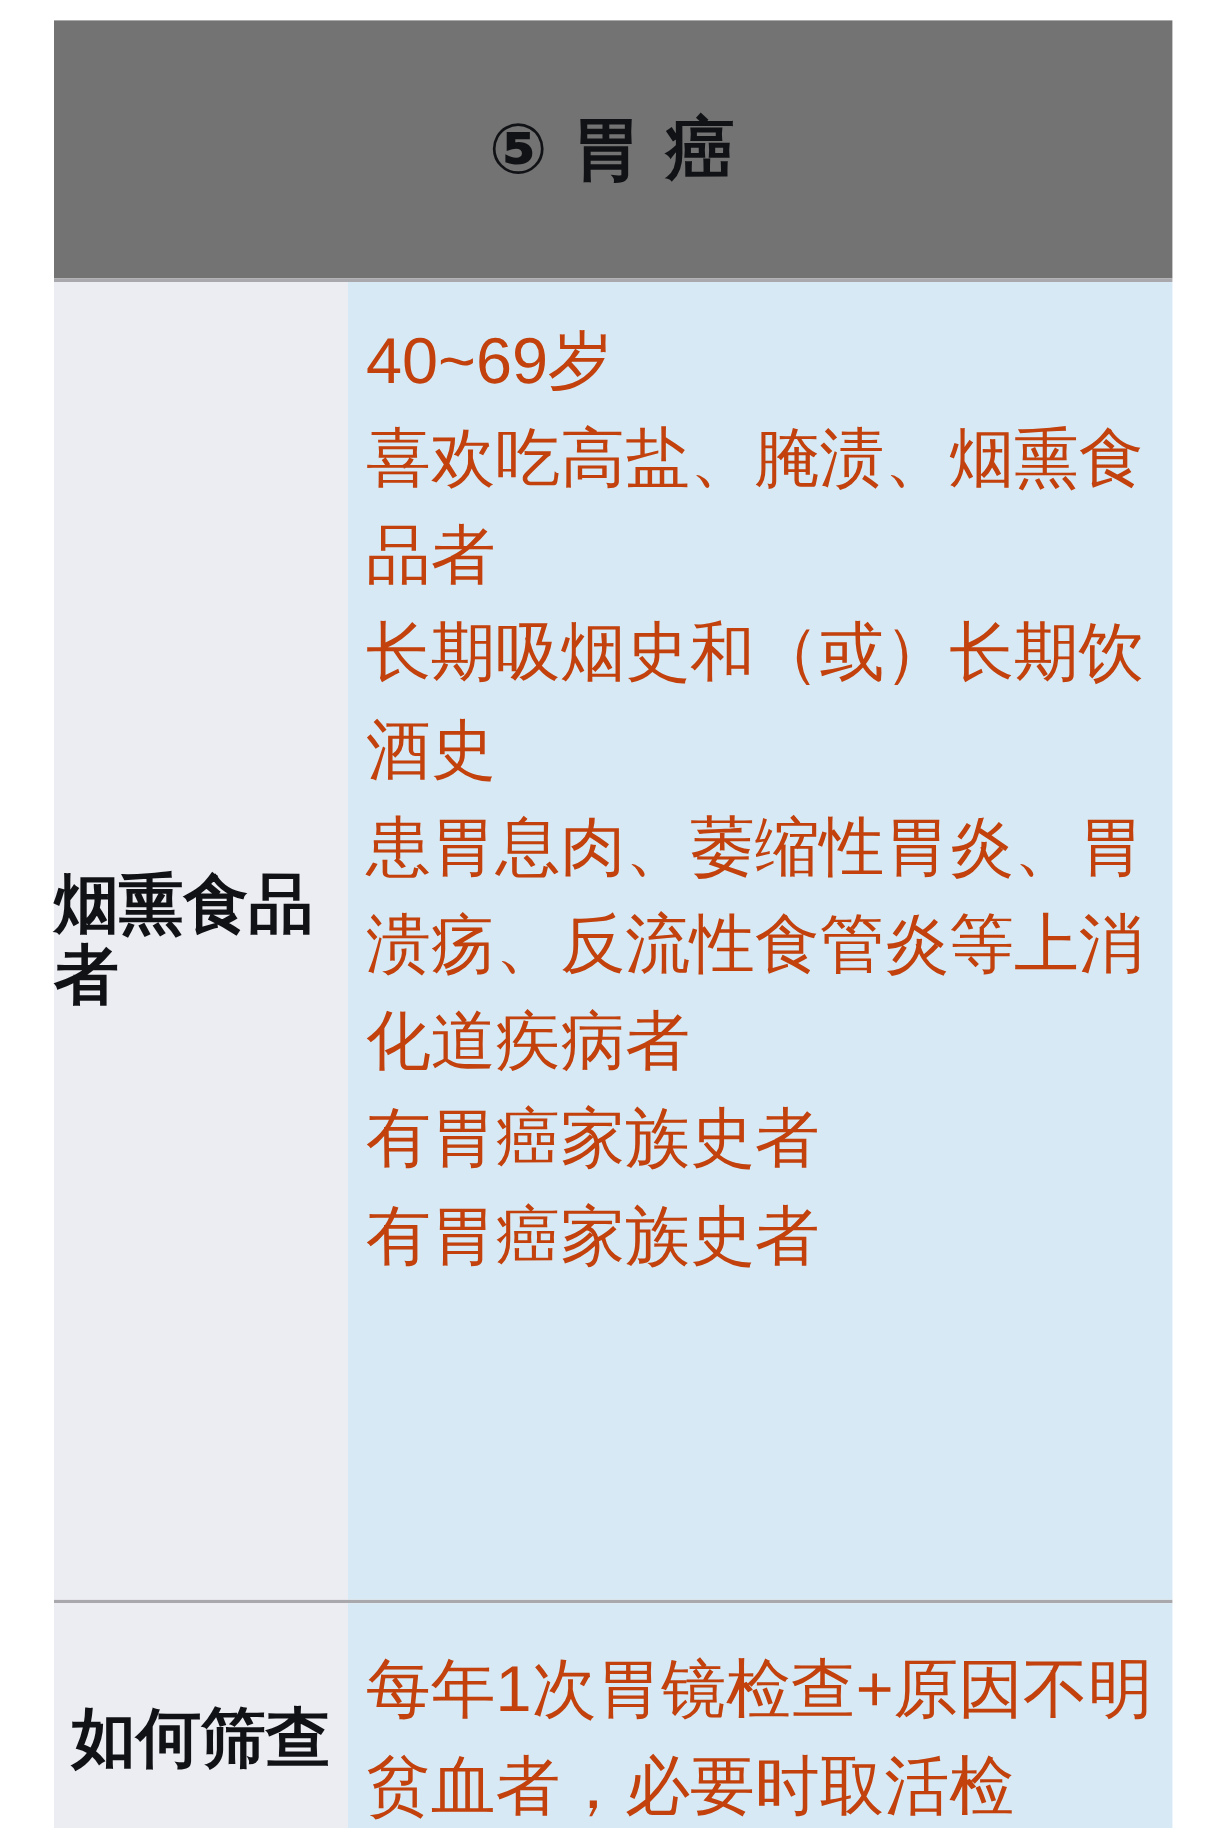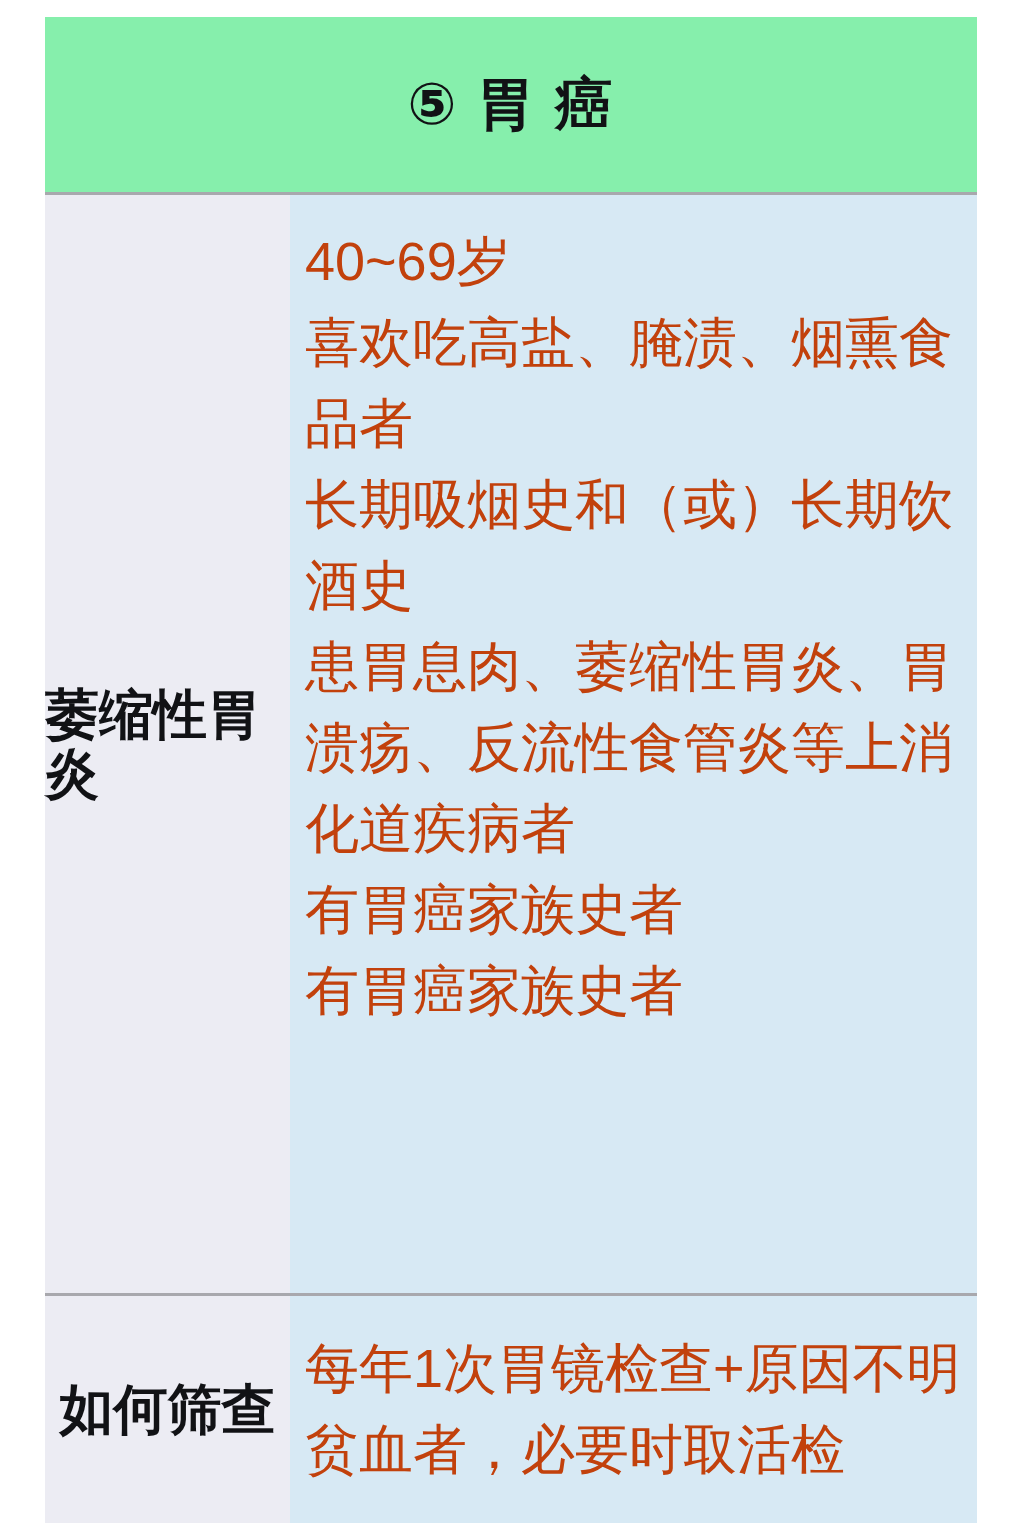--- a/index.html
+++ b/index.html
@@ -12,22 +12,22 @@
     font-family: "Liberation Sans", "DejaVu Sans", sans-serif;
     overflow: hidden;
   }
   .table {
     position: absolute;
     left: 45px;
     top: 17px;
     width: 932px;
   }
   .header-row {
-    background: #86efac;
-    height: 175px;
+    background: #737373;
+    height: 215px;
     display: flex;
     align-items: center;
     justify-content: center;
   }
   .title {
     font-size: 58px;
     font-weight: bold;
     color: #111215;
     letter-spacing: 2px;
     white-space: pre;
@@ -80,21 +80,21 @@
 <div class="table">
 
   <div class="header-row">
     <div class="title">⑤ 胃 癌</div>
   </div>
 
   <div class="divider"></div>
 
   <div class="row row-highrisk">
     <div class="label-cell">
-      <div class="label-text">萎缩性胃炎</div>
+      <div class="label-text">烟熏食品者</div>
     </div>
     <div class="content-cell">
         <div class="item">40~69岁</div>
         <div class="item">喜欢吃高盐、腌渍、烟熏食品者</div>
         <div class="item">长期吸烟史和（或）长期饮酒史</div>
         <div class="item">患胃息肉、萎缩性胃炎、胃溃疡、反流性食管炎等上消化道疾病者</div>
         <div class="item">有胃癌家族史者</div>
         <div class="item">有胃癌家族史者</div>
       </div>
   </div>

